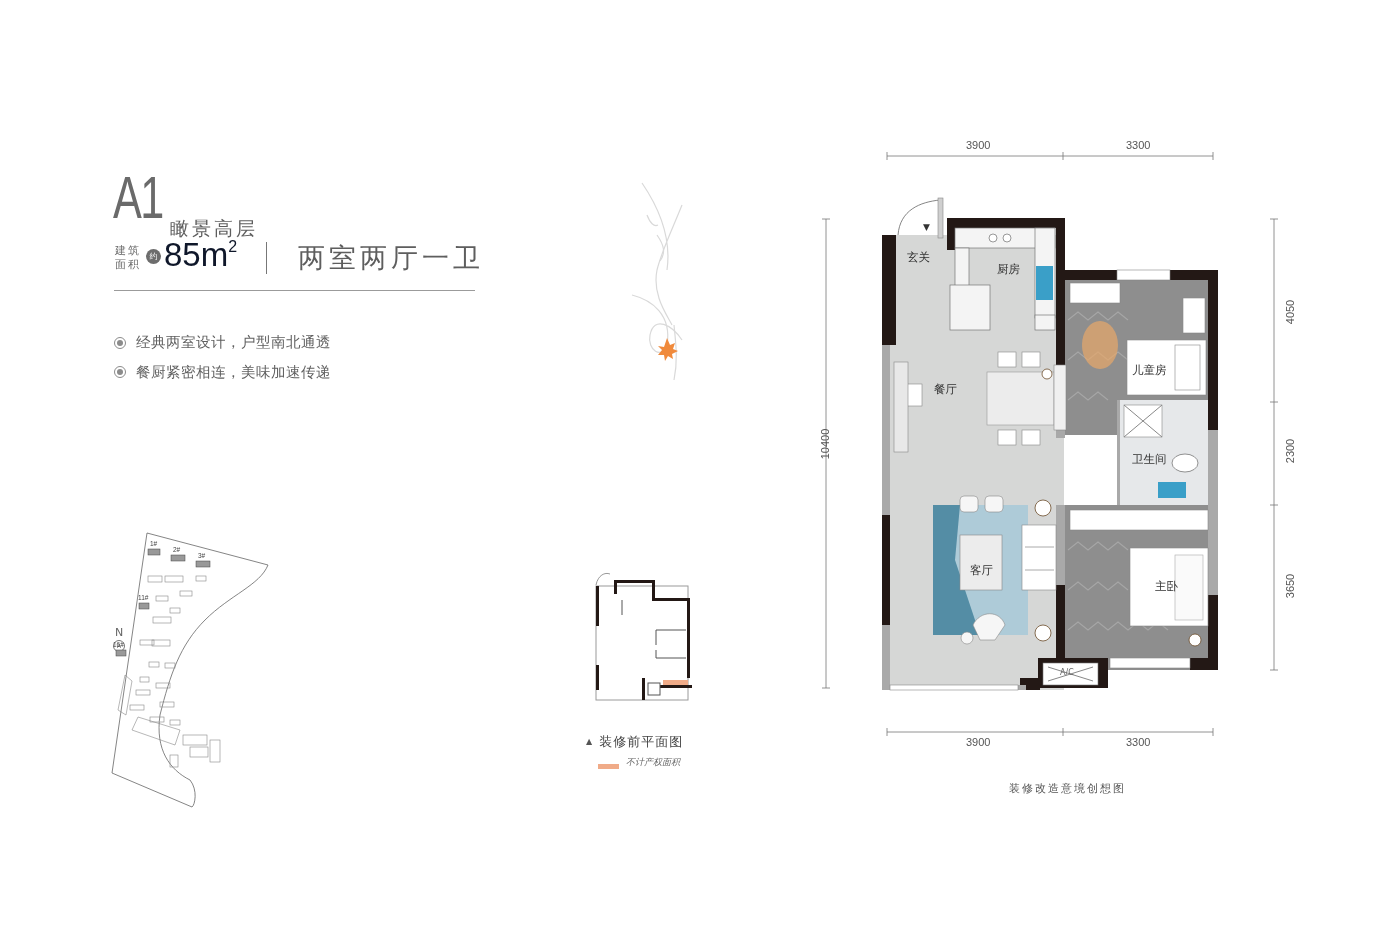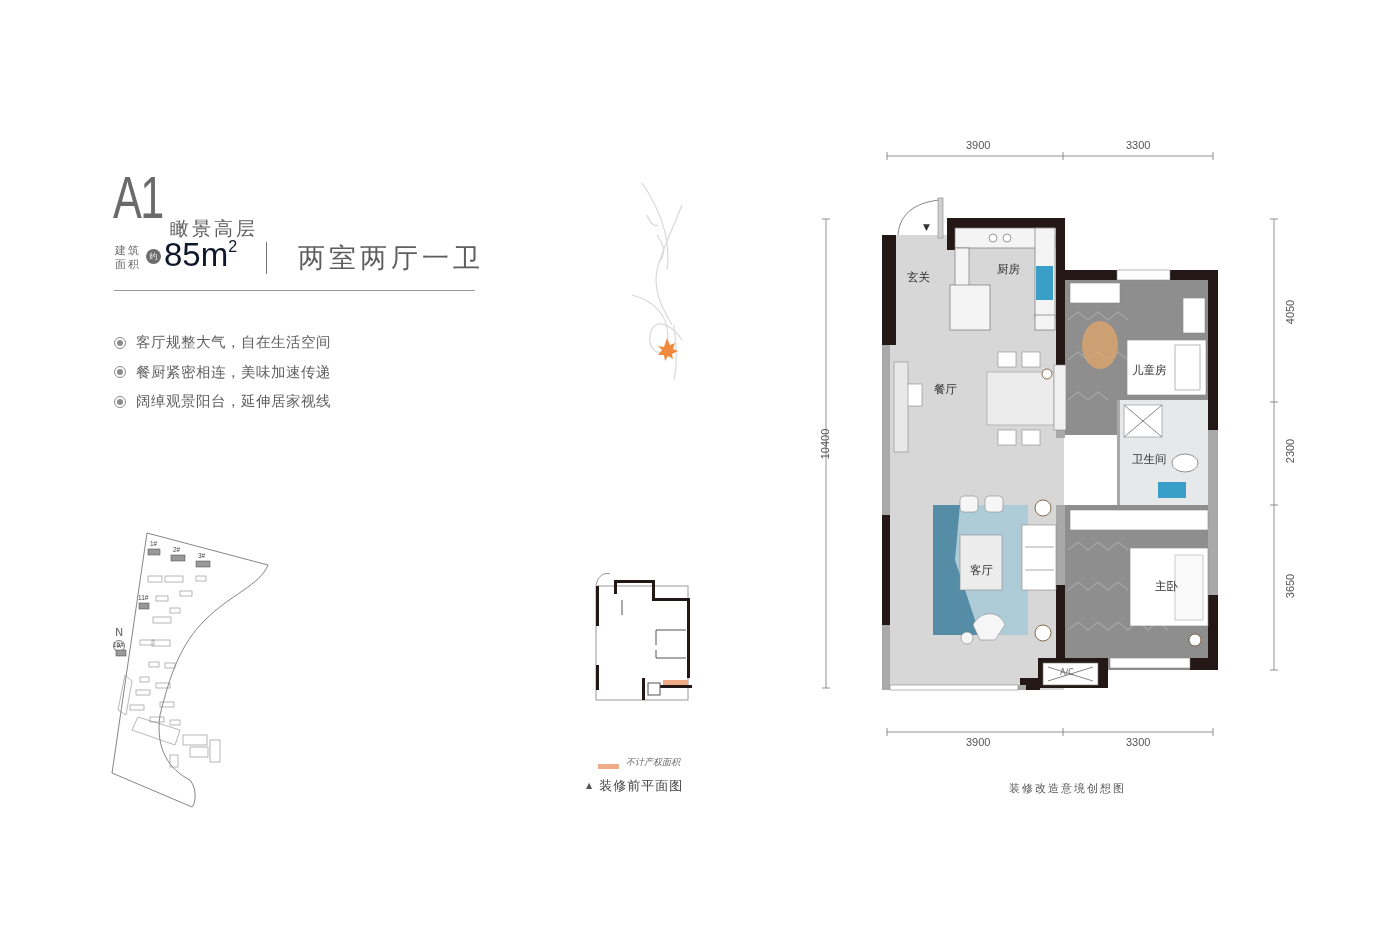--- a/index.html
+++ b/index.html
@@ -29,21 +29,21 @@
   
   .site-plan { left:110px; top:525px; width:260px; height:285px; }
   .compass { left:113px; top:626px; font-size:11px; color:#666; text-align:center; width:12px; }
   .compass .circle { display:block; width:10px; height:10px; border:1px solid #777; border-radius:50%; margin-top:1px; font-size:6px; line-height:10px; }
 
   
   .watermark { left:612px; top:175px; width:90px; height:210px; }
 
   
   .before-plan { left:590px; top:570px; width:105px; height:145px; }
-  .before-caption { left:586px; top:733px; font-size:13px; color:#444; letter-spacing:1px;margin-top:44px; }
+  .before-caption { left:586px; top:733px; font-size:13px; color:#444; letter-spacing:1px; }
   .before-caption .tri { font-size:8px; margin-right:6px; vertical-align:2px; color:#555; }
   .legend { left:598px; top:756px; font-size:9px; color:#666; display:flex; align-items:flex-end;font-style:italic; }
   .legend .swatch { width:21px; height:5px; background:#f0ab88; margin-right:7px; }
 
   
   .main-plan { left:810px; top:130px; width:500px; height:680px; }
   .room-label { position:absolute; font-size:11.5px; color:#333; }
   .dim { position:absolute; font-family:"Liberation Sans",sans-serif; font-size:11px; color:#555; }
   .dim.v { transform:rotate(-90deg); transform-origin:center; }
   .plan-caption { left:1009px; top:781px; font-size:11px; color:#555; letter-spacing:2px;text-align:center; }
@@ -60,29 +60,25 @@
 </div>
 <div class="abs area-badge">约</div>
 <div class="abs area-value"><span>85m</span><sup>2</sup></div>
 <div class="abs title-divider"></div>
 <div class="abs layout-type">两室两厅一卫</div>
 <div class="abs hr"></div>
 
 <div class="abs features">
   <div class="feature">
       <span class="bullet"></span>
-      <span>客厅规整大气，自在生活空间</span>
+      <span>经典两室设计，户型南北通透</span>
     </div>
   <div class="feature">
       <span class="bullet"></span>
       <span>餐厨紧密相连，美味加速传递</span>
-    </div>
-  <div class="feature">
-      <span class="bullet"></span>
-      <span>阔绰观景阳台，延伸居家视线</span>
     </div>
 </div>
 
 <div class="abs compass">
   <div>N</div>
   <span class="circle">A</span>
 </div>
 
 <svg class="abs site-plan" viewBox="0 0 260 285">
   <g fill="none" stroke="#666" stroke-width="0.8">
@@ -311,21 +307,21 @@
 
   <span class="dim" style="left:156px;top:9px">3900</span>
   <span class="dim" style="left:316px;top:9px">3300</span>
   <span class="dim" style="left:156px;top:606px">3900</span>
   <span class="dim" style="left:316px;top:606px">3300</span>
   <span class="dim v" style="left:0px;top:308px">10400</span>
   <span class="dim v" style="left:468px;top:176px">4050</span>
   <span class="dim v" style="left:468px;top:315px">2300</span>
   <span class="dim v" style="left:468px;top:450px">3650</span>
 
-  <span class="room-label" style="left:97px;top:140px">玄关</span>
+  <span class="room-label" style="left:97px;top:120px">玄关</span>
   <span class="room-label" style="left:187px;top:132px">厨房</span>
   <span class="room-label" style="left:124px;top:252px">餐厅</span>
   <span class="room-label" style="left:160px;top:433px">客厅</span>
   <span class="room-label" style="left:322px;top:233px">儿童房</span>
   <span class="room-label" style="left:322px;top:322px">卫生间</span>
   <span class="room-label" style="left:345px;top:449px">主卧</span>
   <span class="room-label" style="left:250px;top:538px;font-size:8px;color:#666">A/C</span>
 </div>
 
 <div class="abs plan-caption">装修改造意境创想图</div>

